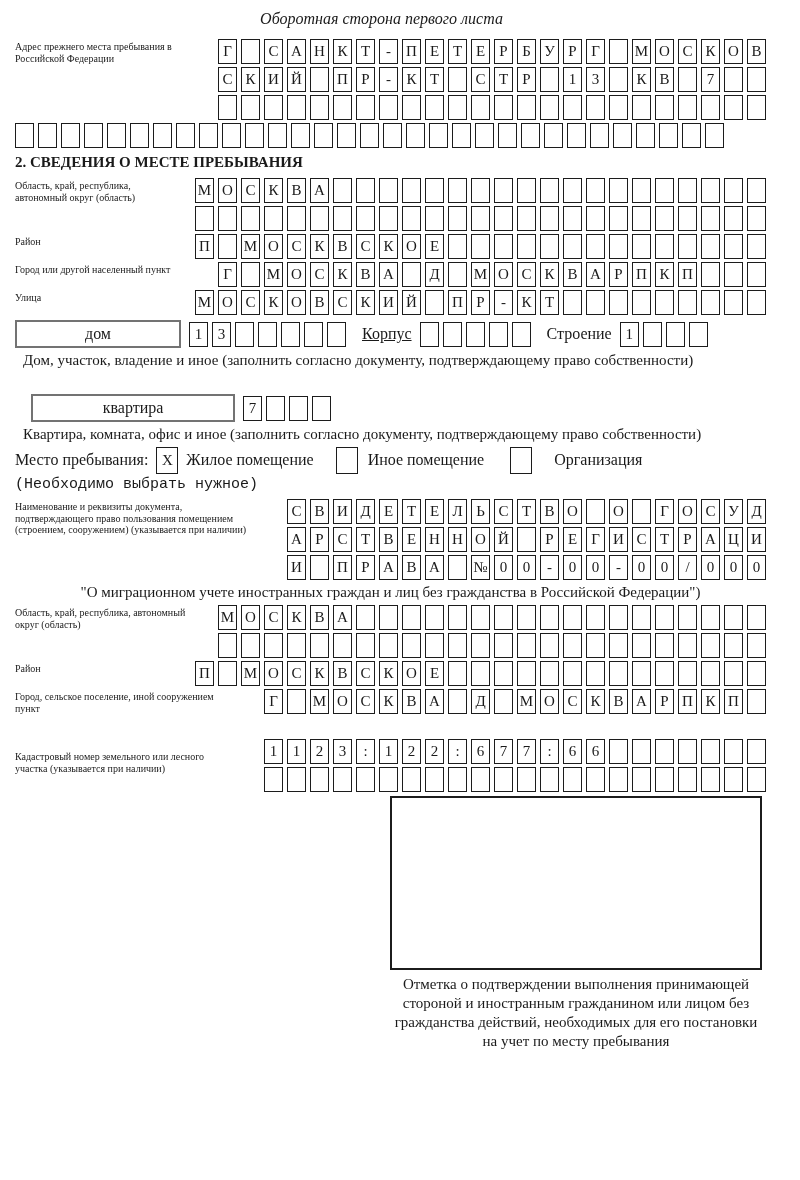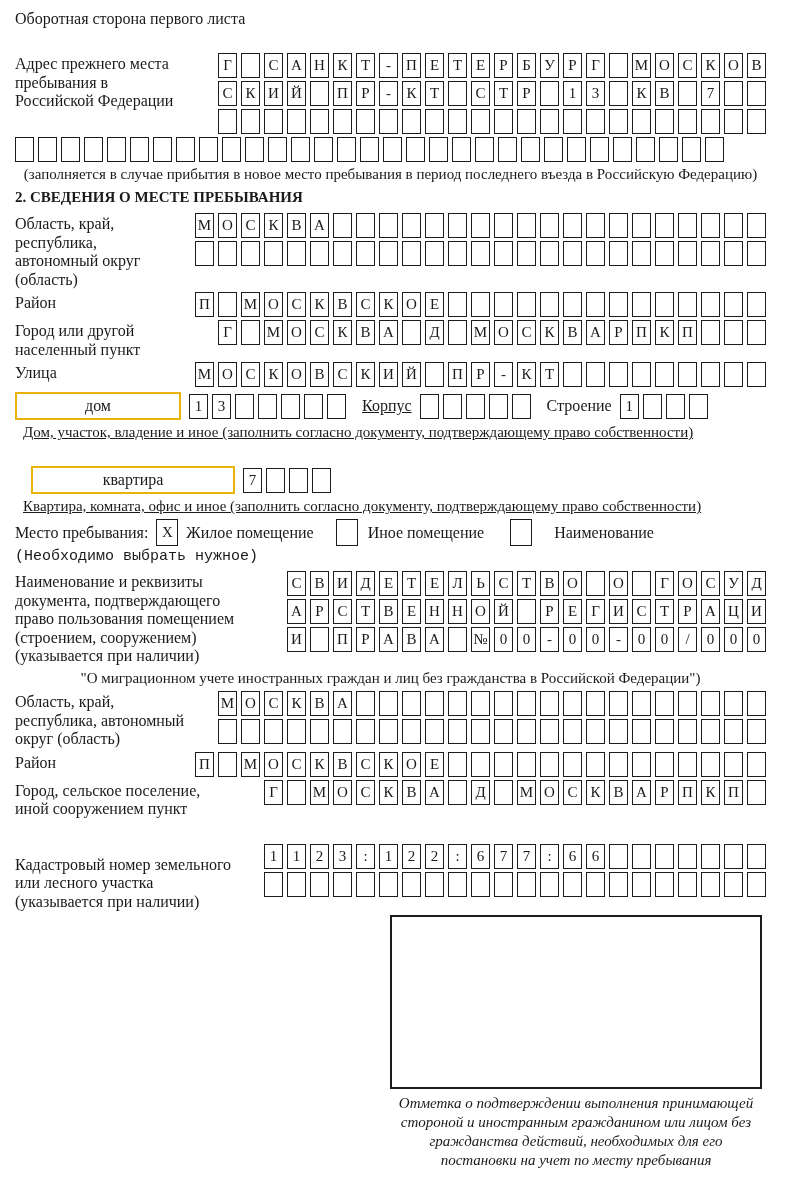--- a/index.html
+++ b/index.html
@@ -2,47 +2,47 @@
 <html><head>
 <meta charset="utf-8">
 <style>
   html,body{margin:0;padding:0;background:#fff;}
   .page{
     position:relative;width:800px;height:1180px;box-sizing:border-box;
     background:#fff;color:#1a1a1a;overflow:hidden;
     font-family:"Liberation Serif","DejaVu Serif",serif;
     padding:10px 34px 0 15px;
   }
-  .corner{ text-align:left; font-size:16px; padding-right:18px; margin-bottom:25px;}
+  .corner{ text-align:center; font-size:16px; padding-right:18px; margin-bottom:11px;font-style:italic;}
   .field{display:flex;align-items:flex-start;margin-bottom:3px;}
-  .flabel{flex:1 1 auto;font-size:16px;line-height:1.16;padding-top:2px;padding-right:6px;}
+  .flabel{flex:1 1 auto;font-size:10px;line-height:1.16;padding-top:2px;padding-right:6px;}
   .boxrows{margin-left:auto;display:flex;flex-direction:column;gap:3px;flex:0 0 auto;}
   .boxes{display:flex;gap:4px;flex:0 0 auto;}
   .cbox{
     display:inline-flex;align-items:center;justify-content:center;
     width:17px;height:23px;border:1.5px solid #1c1c1c;
     font-size:15px;line-height:1;background:#fff;flex:0 0 auto;
   }
   .fullrow{margin:0 0 3px 0;}
   .note{font-size:15px;line-height:1.2;}
   .note.center{text-align:center;margin:1px 0 4px 0;}
-  .note.left{padding-left:22px;margin:1px 0 4px 0;text-decoration:underline;}
+  .note.left{padding-left:22px;margin:1px 0 4px 0;}
   .note.mid{width:640px;margin:0 0 5px 0;font-family:Liberation Mono, monospace;}
   .heading{text-align:left;font-weight:bold;font-size:15px;margin:6px 0 7px 0;}
   .inline-row{display:flex;align-items:center;margin-bottom:3px;margin-top:25px;}
   .widebox{
-    border:2px solid #eab308;height:24px;display:flex;align-items:center;
+    border:2px solid #737373;height:24px;display:flex;align-items:center;
     justify-content:center;font-size:16px;box-sizing:content-box;flex:0 0 auto;
   }
   .ilabel{font-size:16px;line-height:1.15;white-space:nowrap;}
   .checkbox{
     display:inline-flex;align-items:center;justify-content:center;
     width:20px;height:25px;border:1.5px solid #1c1c1c;font-size:15px;flex:0 0 auto;
   }
-  .stamp-wrap{width:372px;margin-left:auto;margin-right:4px;margin-top:4px;font-style:italic;}
+  .stamp-wrap{width:372px;margin-left:auto;margin-right:4px;margin-top:4px;}
   .stamp-box{height:170px;border:2px solid #1c1c1c;background:#fff;}
   .stamp-caption{text-align:center;font-size:15px;line-height:1.26;margin-top:5px;}
   .mesto-row{display:flex;align-items:center;margin:4px 0 2px 0;}
 </style>
 </head>
 <body>
 
 <div class="page">
 
   <div class="corner">Оборотная сторона первого листа</div>
@@ -156,21 +156,20 @@
       <span class="cbox"></span>
       <span class="cbox"></span>
       <span class="cbox"></span>
       <span class="cbox"></span>
       <span class="cbox"></span>
       <span class="cbox"></span>
       <span class="cbox"></span>
       <span class="cbox"></span>
       <span class="cbox"></span>
     </div>
-  <div class="note center">(заполняется в случае прибытия в новое место пребывания в период последнего въезда в Российскую Федерацию)</div>
 
   <div class="heading">2. СВЕДЕНИЯ О МЕСТЕ ПРЕБЫВАНИЯ</div>
 
   <div class="field">
     <div class="flabel" style="max-width:152px;">Область, край, республика, автономный округ (область)</div>
     <div class="boxrows">
       <div class="boxes">
           <span class="cbox">М</span>
           <span class="cbox">О</span>
           <span class="cbox">С</span>
@@ -365,21 +364,21 @@
   </div>
   <div class="note left" style="padding-left:8px;">Квартира, комната, офис и иное (заполнить согласно документу, подтверждающему право собственности)</div>
 
   <div class="mesto-row">
     <div class="ilabel">Место пребывания:</div>
     <span class="checkbox" style="margin-left:8px;">X</span>
     <div class="ilabel" style="margin-left:8px;">Жилое помещение</div>
     <span class="checkbox" style="margin-left:22px;"></span>
     <div class="ilabel" style="margin-left:10px;">Иное помещение</div>
     <span class="checkbox" style="margin-left:26px;"></span>
-    <div class="ilabel" style="margin-left:22px;">Наименование</div>
+    <div class="ilabel" style="margin-left:22px;">Организация</div>
   </div>
   <div class="note mid">(Необходимо выбрать нужное)</div>
 
   <div class="field">
     <div class="flabel" style="max-width:238px;">Наименование и реквизиты документа, подтверждающего право пользования помещением (строением, сооружением) (указывается при наличии)</div>
     <div class="boxrows">
       <div class="boxes">
           <span class="cbox">С</span>
           <span class="cbox">В</span>
           <span class="cbox">И</span>

